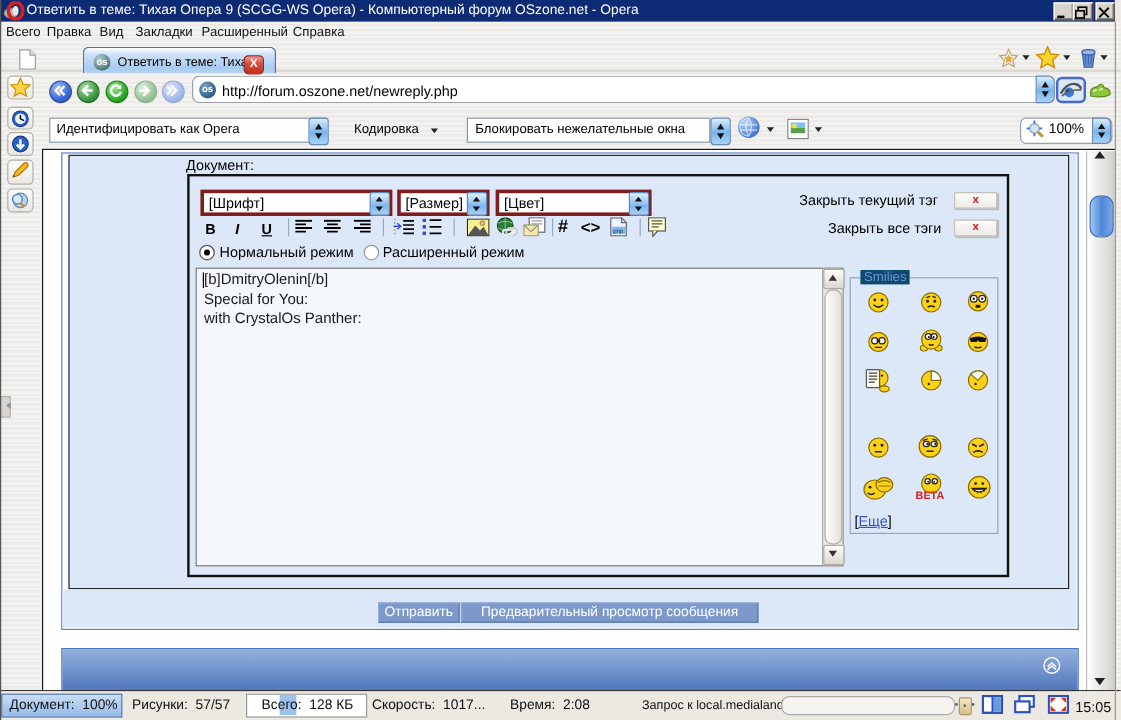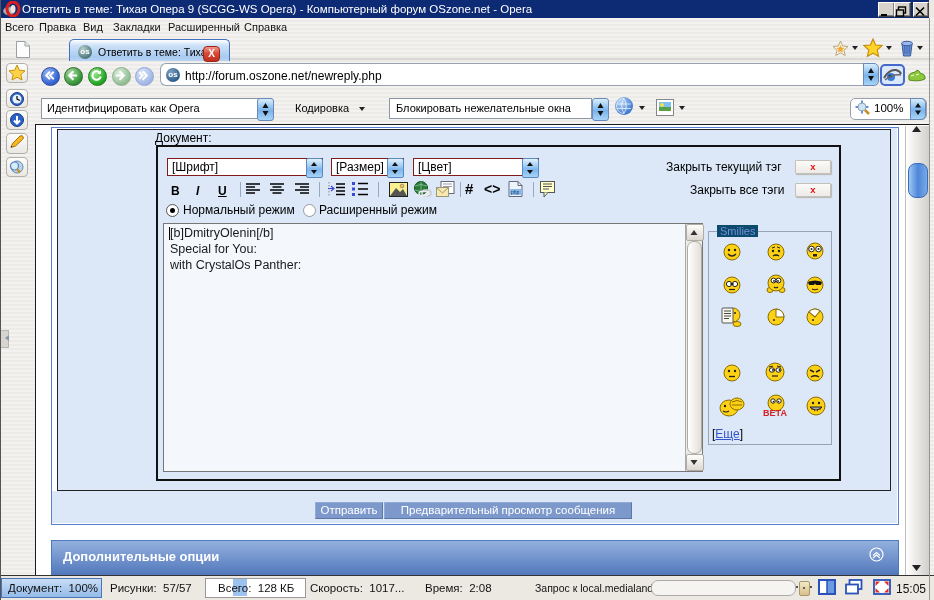--- a/index.html
+++ b/index.html
@@ -36,21 +36,21 @@
 #pageview{left:35px;top:124px;width:894px;height:451px;border-top:1px solid #1a1a1a;border-left:1px solid #1a1a1a;background:#fff;}
 
 #vscroll{left:905px;top:126px;width:23px;height:449px;background:linear-gradient(to right,#ffffff,#d2d0cc);border-left:1px solid #c0beba;}
 #vthumb{left:908px;top:163px;width:18px;height:33px;border-radius:8px;
   background:linear-gradient(to right,#9ec7f2,#4e86d8 50%,#77aae8);border:1px solid #3a6cb8;}
 
 #bluerect{left:51px;top:127px;width:846px;height:396px;border:1px solid #5b7fd0;background:#fff;}
 #blackbox{left:57px;top:129px;width:832px;height:360px;border:1px solid #222;background:#dce8f8;}
 #bottomband{left:52px;top:491px;width:845px;height:32px;background:#dce8f8;}
 #formbox{left:156px;top:145px;width:681px;height:332px;border:2px solid #111;background:#dce8f8;}
-.combo{top:158px;height:16px;background:#fff;border:1px solid #7f1d1d;font-size:12px;color:#000;}
+.combo{top:158px;height:16px;background:#fff;border:3px solid #7f1d1d;font-size:12px;color:#000;}
 .combo .lbl{position:absolute;left:4px;top:1px;}
 .cspin{position:absolute;right:-1px;top:-1px;width:15px;height:18px;border-radius:2px;
   background:linear-gradient(to bottom,#e2f2fd,#7db6ee 60%,#a8d4f6);border:1px solid #5a88c0;}
 .cspin:before{content:"";position:absolute;left:4px;top:3px;border:3.5px solid transparent;border-bottom:4px solid #111;border-top:none;}
 .cspin:after{content:"";position:absolute;left:4px;bottom:3px;border:3.5px solid transparent;border-top:4px solid #111;border-bottom:none;}
 .closetxt{font-size:12px;color:#000;}
 .xbtn{left:795px;width:34px;height:12px;border:1px solid #c4c0ba;border-radius:1px;background:linear-gradient(to bottom,#fcfbf9,#edebe7);
   box-shadow:1px 1px 1px #b8b4ae;color:#e01010;font-weight:bold;font-size:9.5px;text-align:center;line-height:12px;}
 .tsep{top:182px;width:1px;height:15px;background:#9aa8c0;}
 
@@ -465,21 +465,20 @@
     <path d="M4 11 Q10 17 16 11 Z" fill="#fff" stroke="#222"></path>
     <path d="M6 12.8 V14 M8.5 13.8 V15.2 M11.5 13.8 V15.2 M14 12.8 V14" stroke="#222" stroke-width="0.8"></path>
     <path d="M4.7 12 H15.3" stroke="#222" stroke-width="0.8"></path>
   </svg>
 <div class="abs" style="left:712px;top:427px;font-size:12px;color:#000;">[<span style="color:#3355cc;text-decoration:underline;">Еще</span>]</div>
 
 <div class="sbtn abs" style="left:315px;width:66px;">Отправить</div>
 <div class="sbtn abs" style="left:384px;width:246px;">Предварительный просмотр сообщения</div>
 
 <div id="dopsec" class="abs">
-    <span id="doptext">Дополнительные опции</span>
 <svg style="position:absolute;right:14px;top:6px;" width="15" height="15" viewBox="0 0 15 15">
       <circle cx="7.5" cy="7.5" r="6.5" fill="none" stroke="#fff" stroke-width="1.2"></circle>
       <path d="M4 8.5 L7.5 5.5 L11 8.5 M4 11 L7.5 8 L11 11" stroke="#fff" stroke-width="1.2" fill="none"></path>
     </svg>
   </div>
 
 <div id="bottomline" class="abs"></div>
 <div id="statusbar" class="abs"></div>
 <div class="abs" style="left:1px;top:578px;width:99px;height:18px;border:1px solid #4a76b8;background:linear-gradient(to bottom,#c8ddf6,#94bbe8);"></div>
 <span class="stext abs" style="left:8px;">Документ:&nbsp;&nbsp;100%</span>

